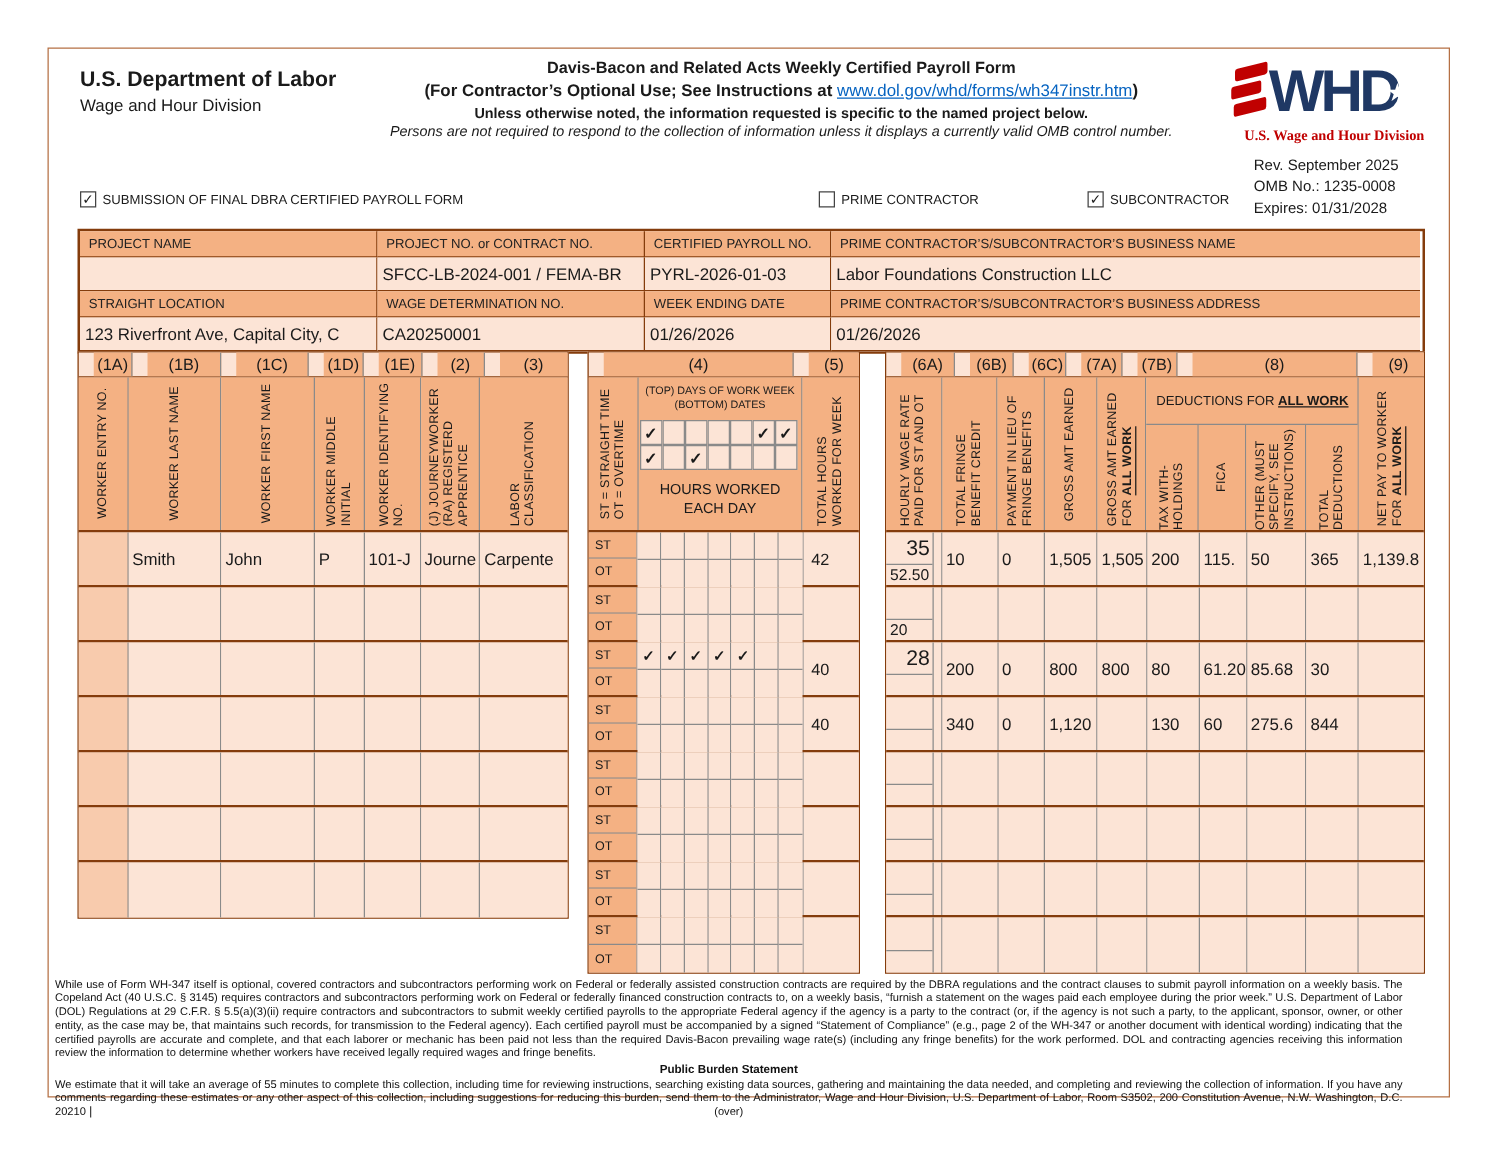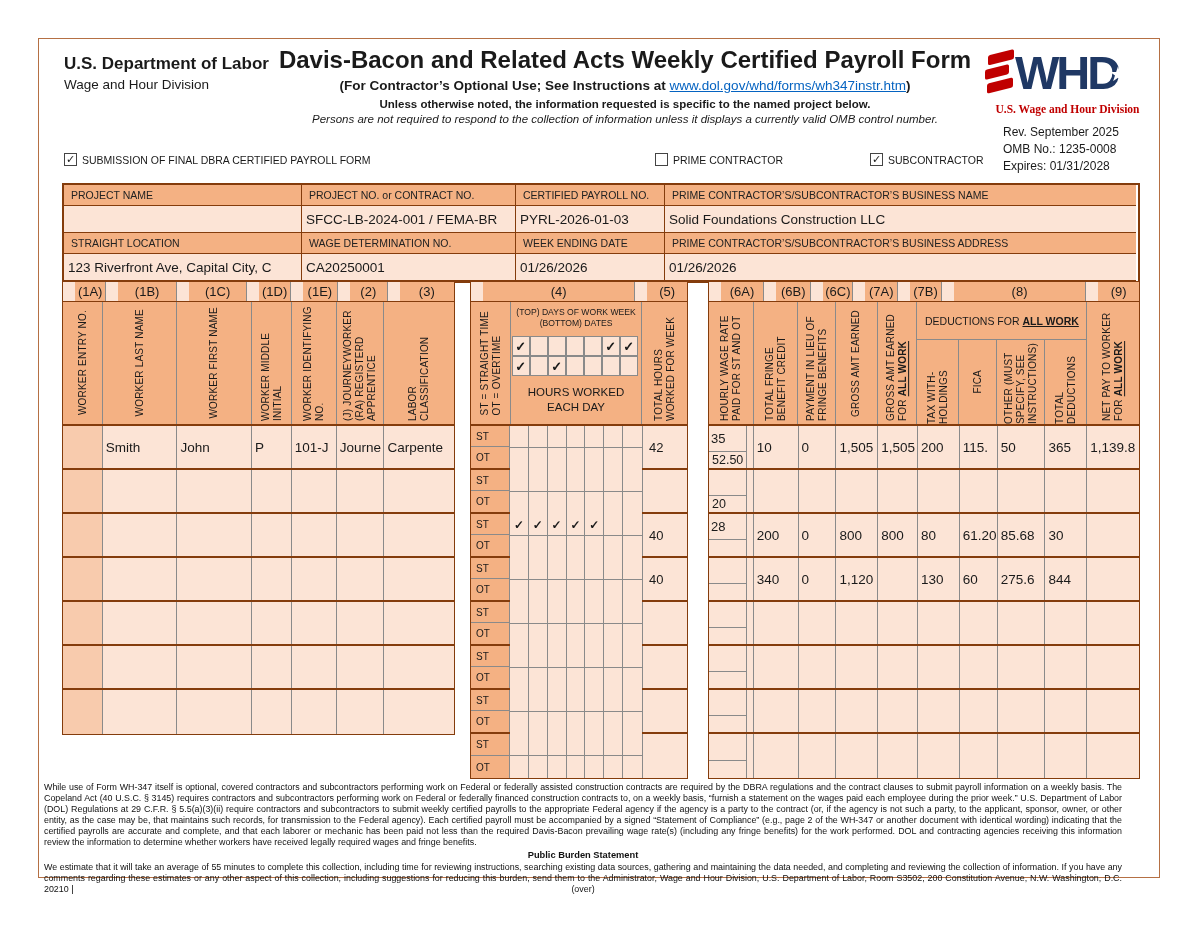--- a/index.html
+++ b/index.html
@@ -7,21 +7,21 @@
     --gline:#8a8a8a; --link:#0563c1; --navy:#1f3864; --red:#c00000;
   }
   *{margin:0;padding:0;box-sizing:border-box;}
   body{width:1200px;height:928px;background:#fff;font-family:"Liberation Sans",sans-serif;color:#1a1a1a;position:relative;overflow:hidden;}
   .page-border{position:absolute;left:38px;top:38px;width:1122px;height:840px;border:1.5px solid #b57044;}
   
   .dol{position:absolute;left:64px;top:54px;}
   .dol .l1{font-size:17px;font-weight:bold;}
   .dol .l2{font-size:13.5px;margin-top:3px;}
   .titleblock{position:absolute;left:270px;top:46px;width:710px;text-align:center;}
-  .titleblock .t1{font-size:24px;font-weight:bold;}
+  .titleblock .t1{font-size:13px;font-weight:bold;}
   .titleblock .t2{font-size:13.5px;font-weight:bold;margin-top:4px;}
   .titleblock .t2 a{color:var(--link);text-decoration:underline;font-weight:normal;}
   .titleblock .t3{font-size:11.5px;font-weight:bold;margin-top:5px;}
   .titleblock .t4{font-size:11.5px;font-style:italic;margin-top:3px;}
   .logoblock{position:absolute;left:985px;top:42px;width:172px;}
   .logoart{position:relative;height:60px;display:flex;align-items:center;}
   .stripes{width:30px;display:flex;flex-direction:column;justify-content:center;}
   .stripe{height:10px;background:var(--red);border-radius:2px;margin:2px 0;transform:skewY(-14deg);}
   .s1{width:26px;transform:skewY(-14deg) translateX(3px);}
   .s2{width:24px;}
@@ -69,21 +69,21 @@
   .stlab,.otlab{height:22px;background:var(--hdr);font-size:10px;display:flex;align-items:center;padding-left:5px;}
   .stlab{border-bottom:1px solid var(--gline);}
   .dgrid{width:133px;border-right:1px solid var(--gline);}
   .dgrow{display:flex;height:22px;}
   .dgrow:first-child .dgcell{border-bottom:1px solid var(--gline);}
   .dgcell{width:19px;background:var(--cellbg);border-right:1px solid var(--gline);display:flex;align-items:center;justify-content:center;font-size:12px;font-weight:bold;}
   .dgcell:last-child{border-right:none;}
   .totcell{width:45px;display:flex;align-items:center;padding-left:6px;font-size:13px;background:var(--cellbg);}
   .ratecell{width:45px;border-right:1px solid var(--gline);background:var(--cellbg);}
   .ratebox{width:87%;height:100%;border-right:1px solid var(--gline);display:flex;flex-direction:column;}
-  .rst{height:34px;border-bottom:1px solid var(--gline);font-size:13px;display:flex;align-items:center;padding-left:2px;overflow:hidden;white-space:nowrap;}
+  .rst{height:34px;border-bottom:1px solid var(--gline);font-size:17px;display:flex;align-items:center;padding-left:16px;overflow:hidden;white-space:nowrap;}
   .rot{height:21px;font-size:12.5px;display:flex;align-items:center;padding-left:3px;overflow:hidden;white-space:nowrap;}
   
   .footer{position:absolute;left:44px;top:782px;width:1078px;font-size:8.9px;line-height:1.23;color:#111;}
   .footer p{text-align:justify;}
   .burden{font-weight:bold;text-align:center;font-size:9.3px;margin:2px 0 1px 0;}
   .overwrap{position:relative;}
   .overnote{position:absolute;left:0;right:0;bottom:0;text-align:center;}
   .cursor{display:inline-block;border-left:1.2px solid #444;height:9px;margin-left:3px;vertical-align:middle;}
 </style>
 </head>
@@ -139,21 +139,21 @@
 
 <div class="pgrid">
   <div class="plab">PROJECT NAME</div>
   <div class="plab">PROJECT NO. or CONTRACT NO.</div>
   <div class="plab">CERTIFIED PAYROLL NO.</div>
   <div class="plab">PRIME CONTRACTOR’S/SUBCONTRACTOR’S BUSINESS NAME</div>
 
   <div class="pval"></div>
   <div class="pval">SFCC-LB-2024-001 / FEMA-BR</div>
   <div class="pval">PYRL-2026-01-03</div>
-  <div class="pval">Solid Foundations Construction LLC</div>
+  <div class="pval">Labor Foundations Construction LLC</div>
 
   <div class="plab">STRAIGHT LOCATION</div>
   <div class="plab">WAGE DETERMINATION NO.</div>
   <div class="plab">WEEK ENDING DATE</div>
   <div class="plab">PRIME CONTRACTOR’S/SUBCONTRACTOR’S BUSINESS ADDRESS</div>
 
   <div class="pval">123 Riverfront Ave, Capital City, C</div>
   <div class="pval">CA20250001</div>
   <div class="pval">01/26/2026</div>
   <div class="pval">01/26/2026</div>

